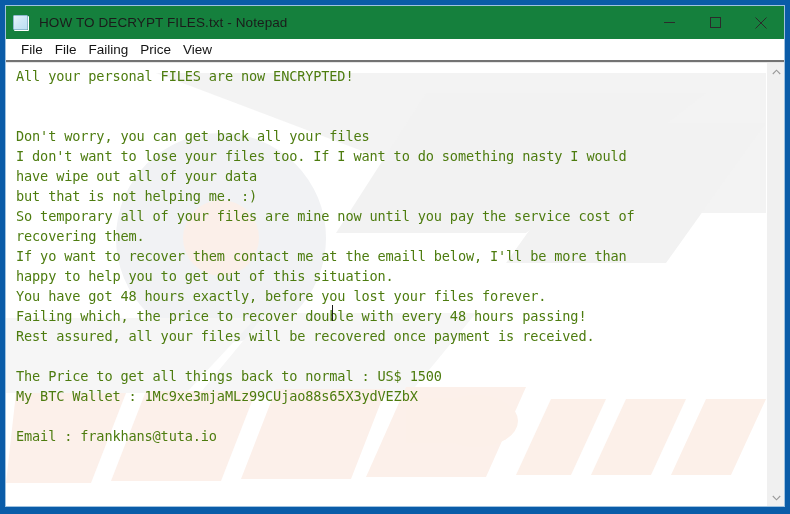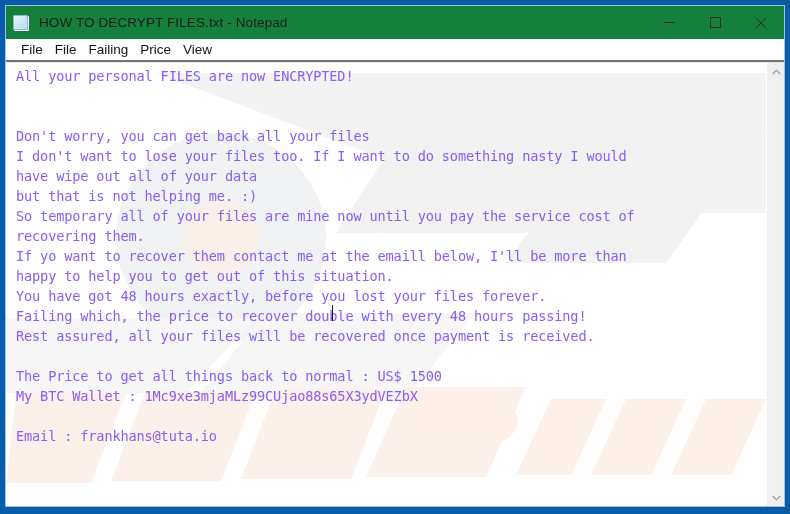--- a/index.html
+++ b/index.html
@@ -116,21 +116,21 @@
     background: #ffffff;
     overflow: hidden;
     padding: 3px 0 0 10px;
   }
   #text-content {
     position: relative;
     z-index: 2;
     font-family: "DejaVu Sans Mono", "Liberation Mono", monospace;
     font-size: 13.6px;
     line-height: 20px;
-    color: #8b5cf6;
+    color: #4d7c0f;
     white-space: pre;
     letter-spacing: -0.15px;
   }
   #caret {
     position: absolute;
     z-index: 3;
     left: 326px;
     top: 242px;
     width: 1px;
     height: 16px;

